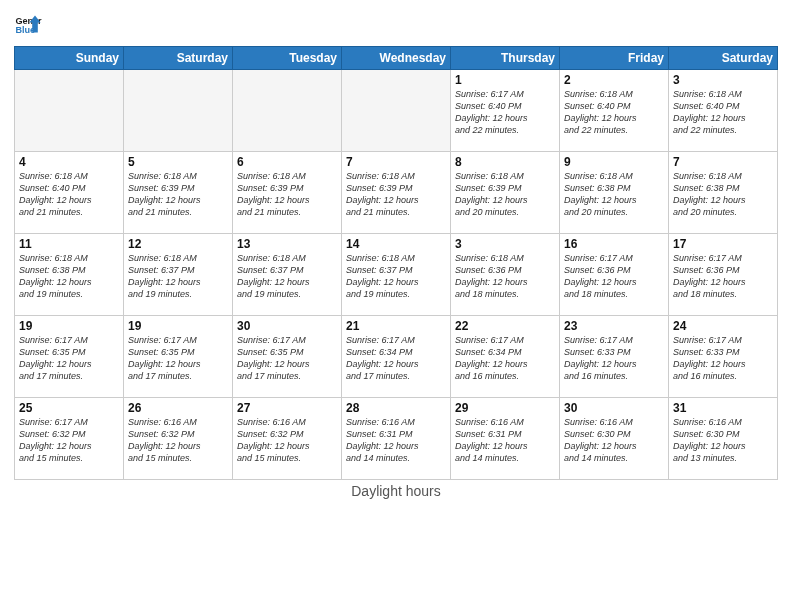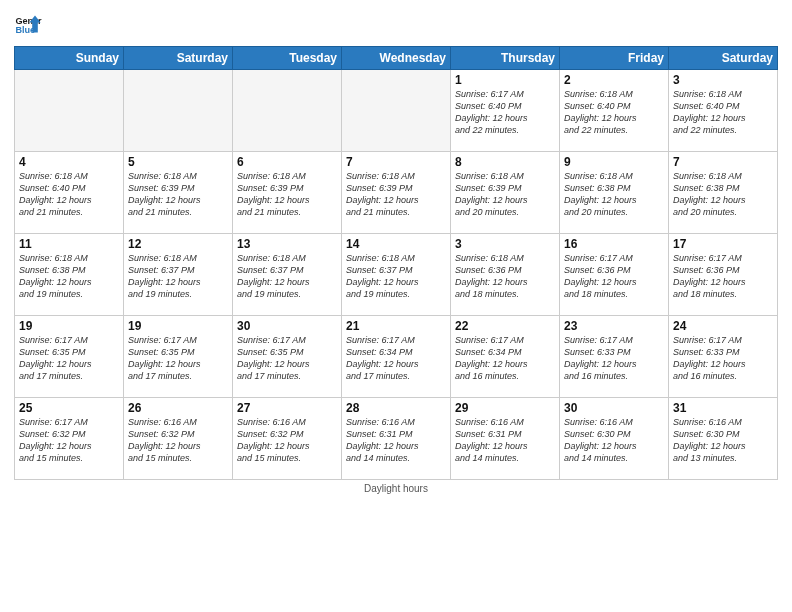--- a/index.html
+++ b/index.html
@@ -77,21 +77,21 @@
       margin-bottom: 1px;
     }
     .day-info {
       font-size: 9px;
       color: #333;
       line-height: 1.35;
       font-style: italic;
     }
     .footer-note {
       text-align: center;
-      font-size: 10px;
+      font-size: 14px;
       color: #555;
       margin-top: 3px;
     }
   </style>
 </head>
 <body>
 
 <div class="container">
   <div class="header">
     <div class="logo">

